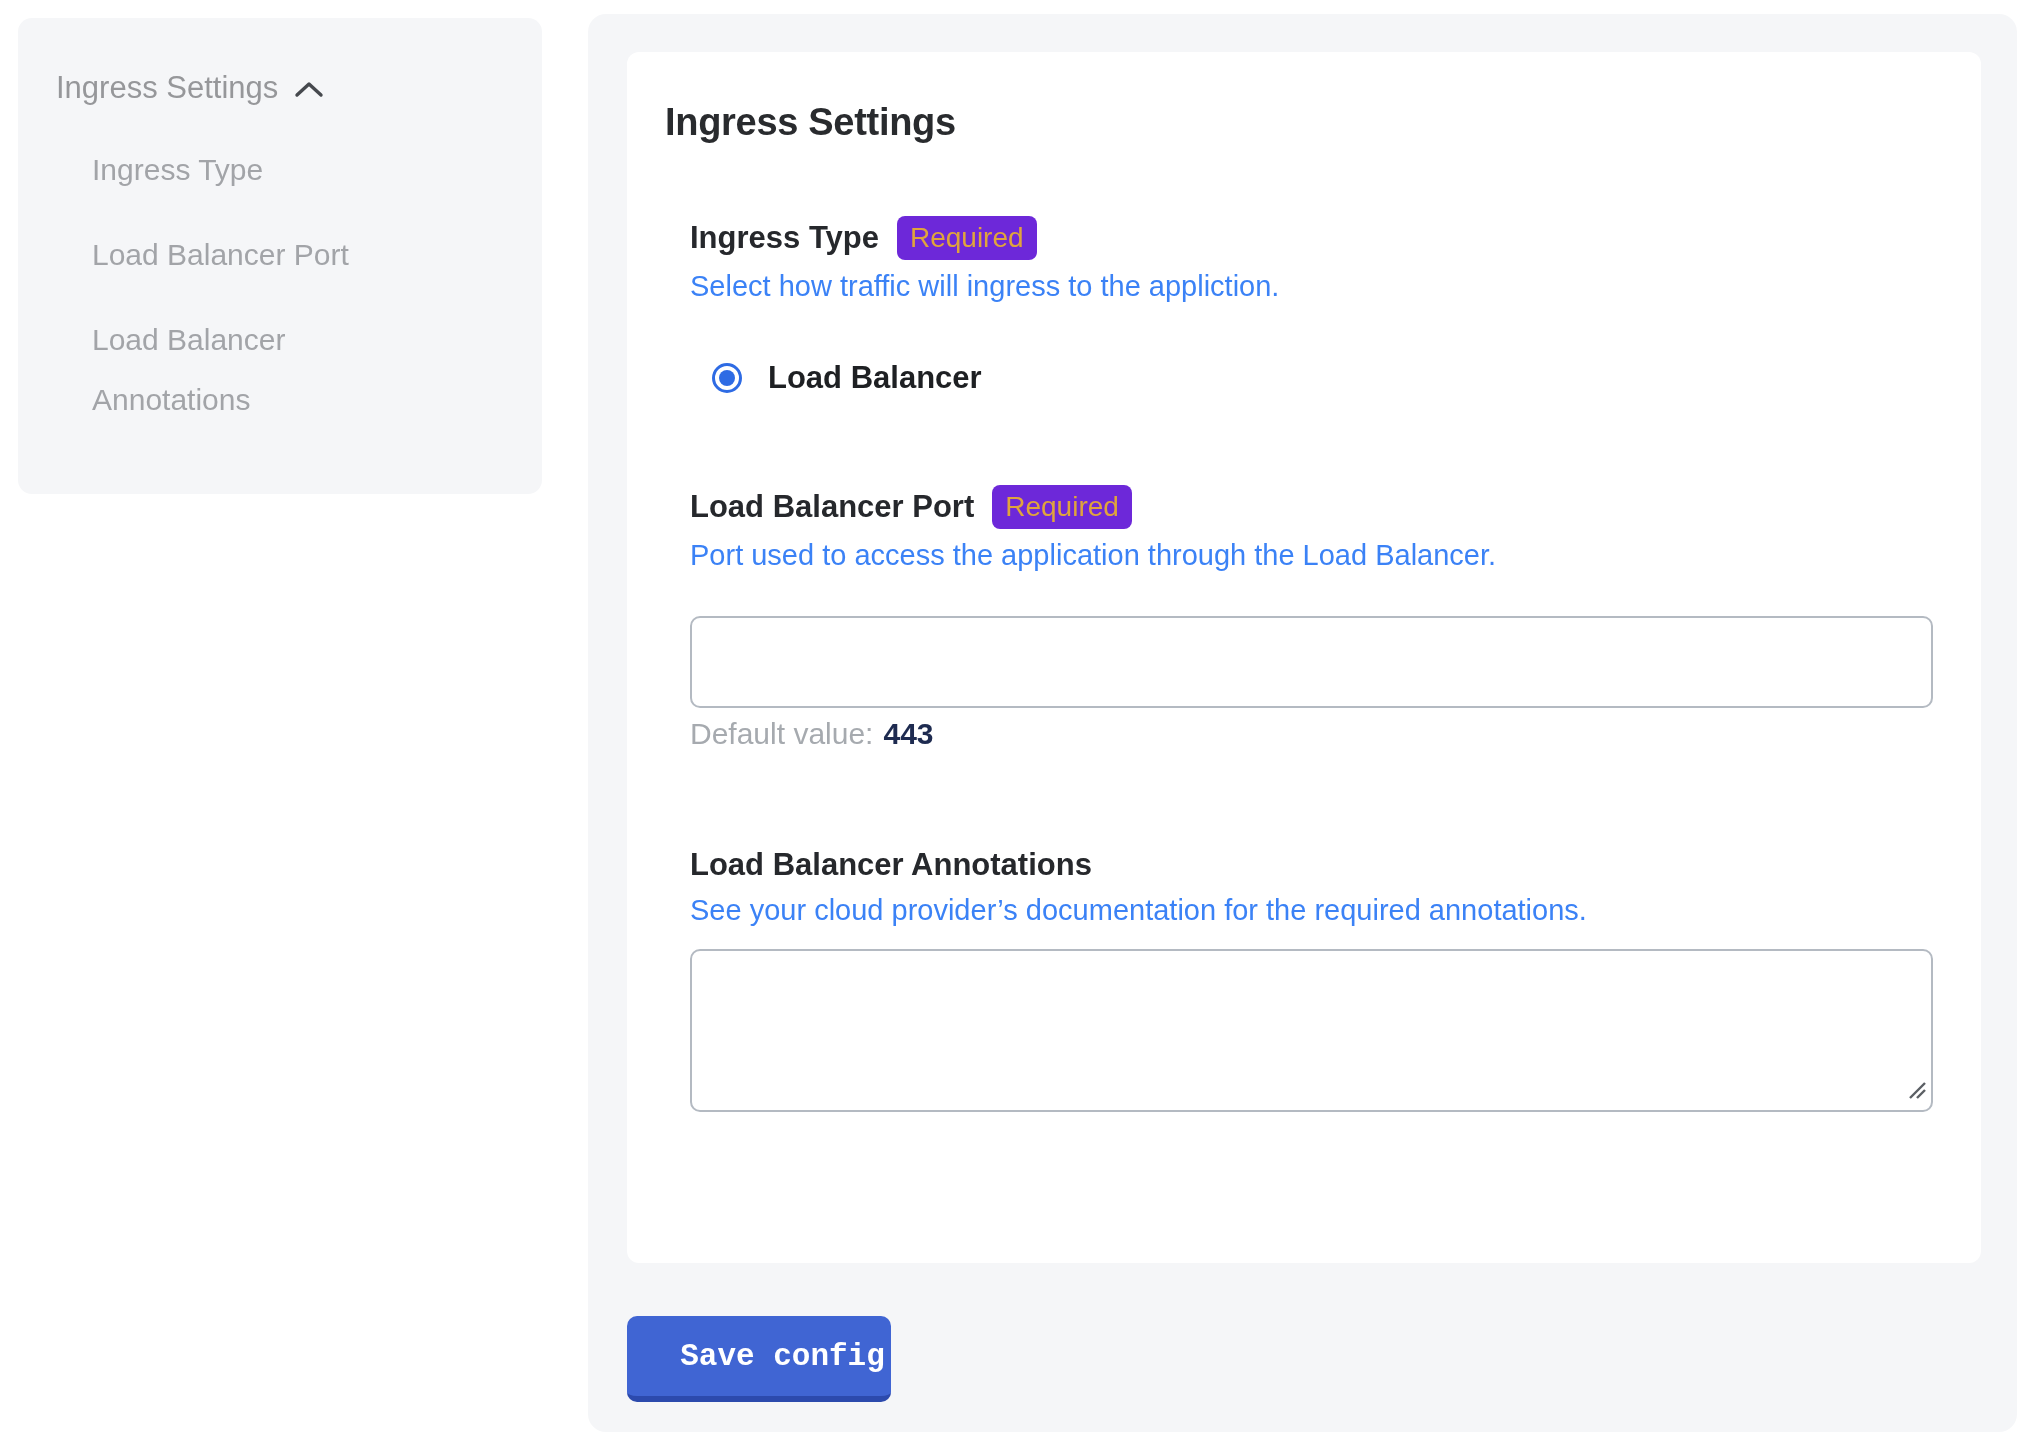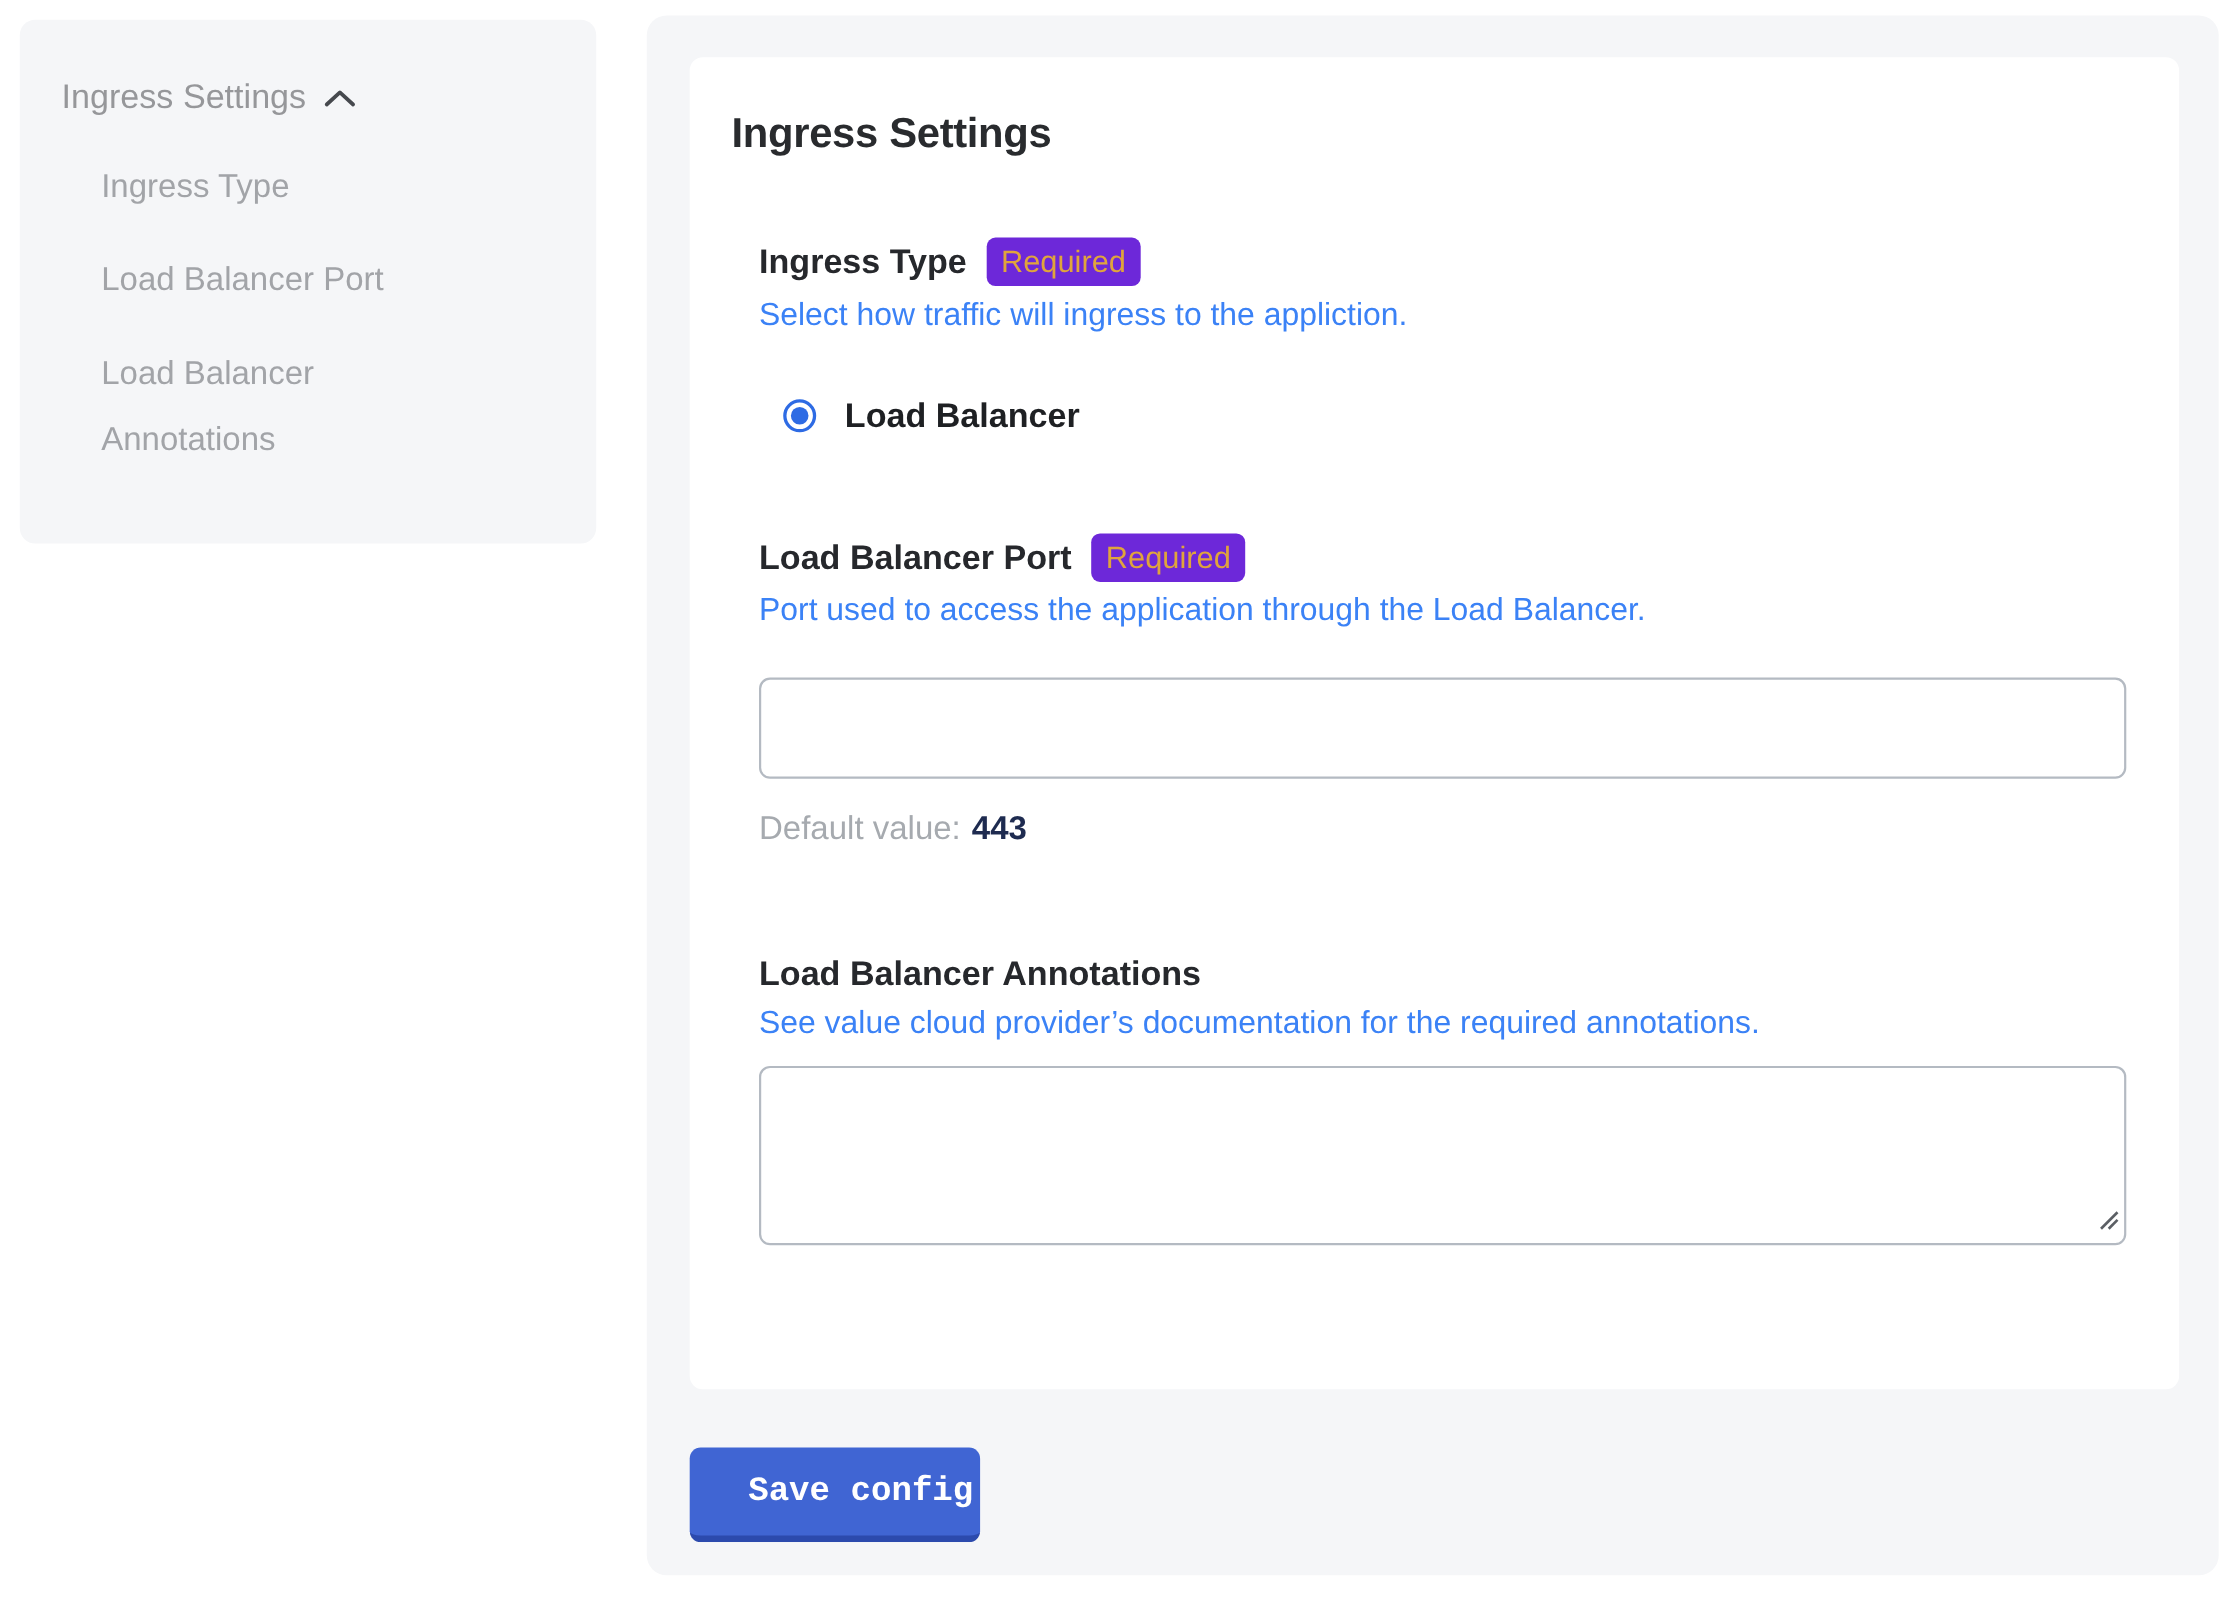--- a/index.html
+++ b/index.html
@@ -127,21 +127,21 @@
     border: 2px solid #b4bac2;
     border-radius: 10px;
     background: #ffffff;
     font-family: inherit;
     font-size: 30px;
     color: #26282c;
     padding: 0 22px;
     outline: none;
   }
   .default-line {
-    margin-top: 28px;
+    margin-top: 8px;
     font-size: 30px; line-height: 36px;
   }
   .default-label { color: #a6aaaf; }
   .default-value { color: #1e2b50; font-weight: 700; margin-left: 10px; }
 
   #section-annotations { margin-top: 94px; }
   .textarea-wrap { position: relative; width: 1243px; margin-top: 22px; }
   .textarea-wrap textarea {
     display: block;
     width: 100%; height: 163px;
@@ -230,21 +230,21 @@
 
         <div class="default-line">
           <span class="default-label">Default value:</span><span class="default-value">443</span>
         </div>
       </div>
 
       <div class="section" id="section-annotations">
         <div class="section-heading">
           <span class="section-title">Load Balancer Annotations</span>
         </div>
-        <div class="section-desc">See value cloud provider’s documentation for the required annotations.</div>
+        <div class="section-desc">See your cloud provider’s documentation for the required annotations.</div>
 
         <div class="textarea-wrap">
           <textarea style=""></textarea>
           <span class="resize-handle">
             <svg width="22" height="22" viewBox="0 0 22 22">
               <line x1="4" y1="19" x2="19" y2="4" stroke="#5b5f64" stroke-width="2.4"></line>
               <line x1="11" y1="19" x2="19" y2="11" stroke="#5b5f64" stroke-width="2.4"></line>
             </svg>
           </span>
         </div>

